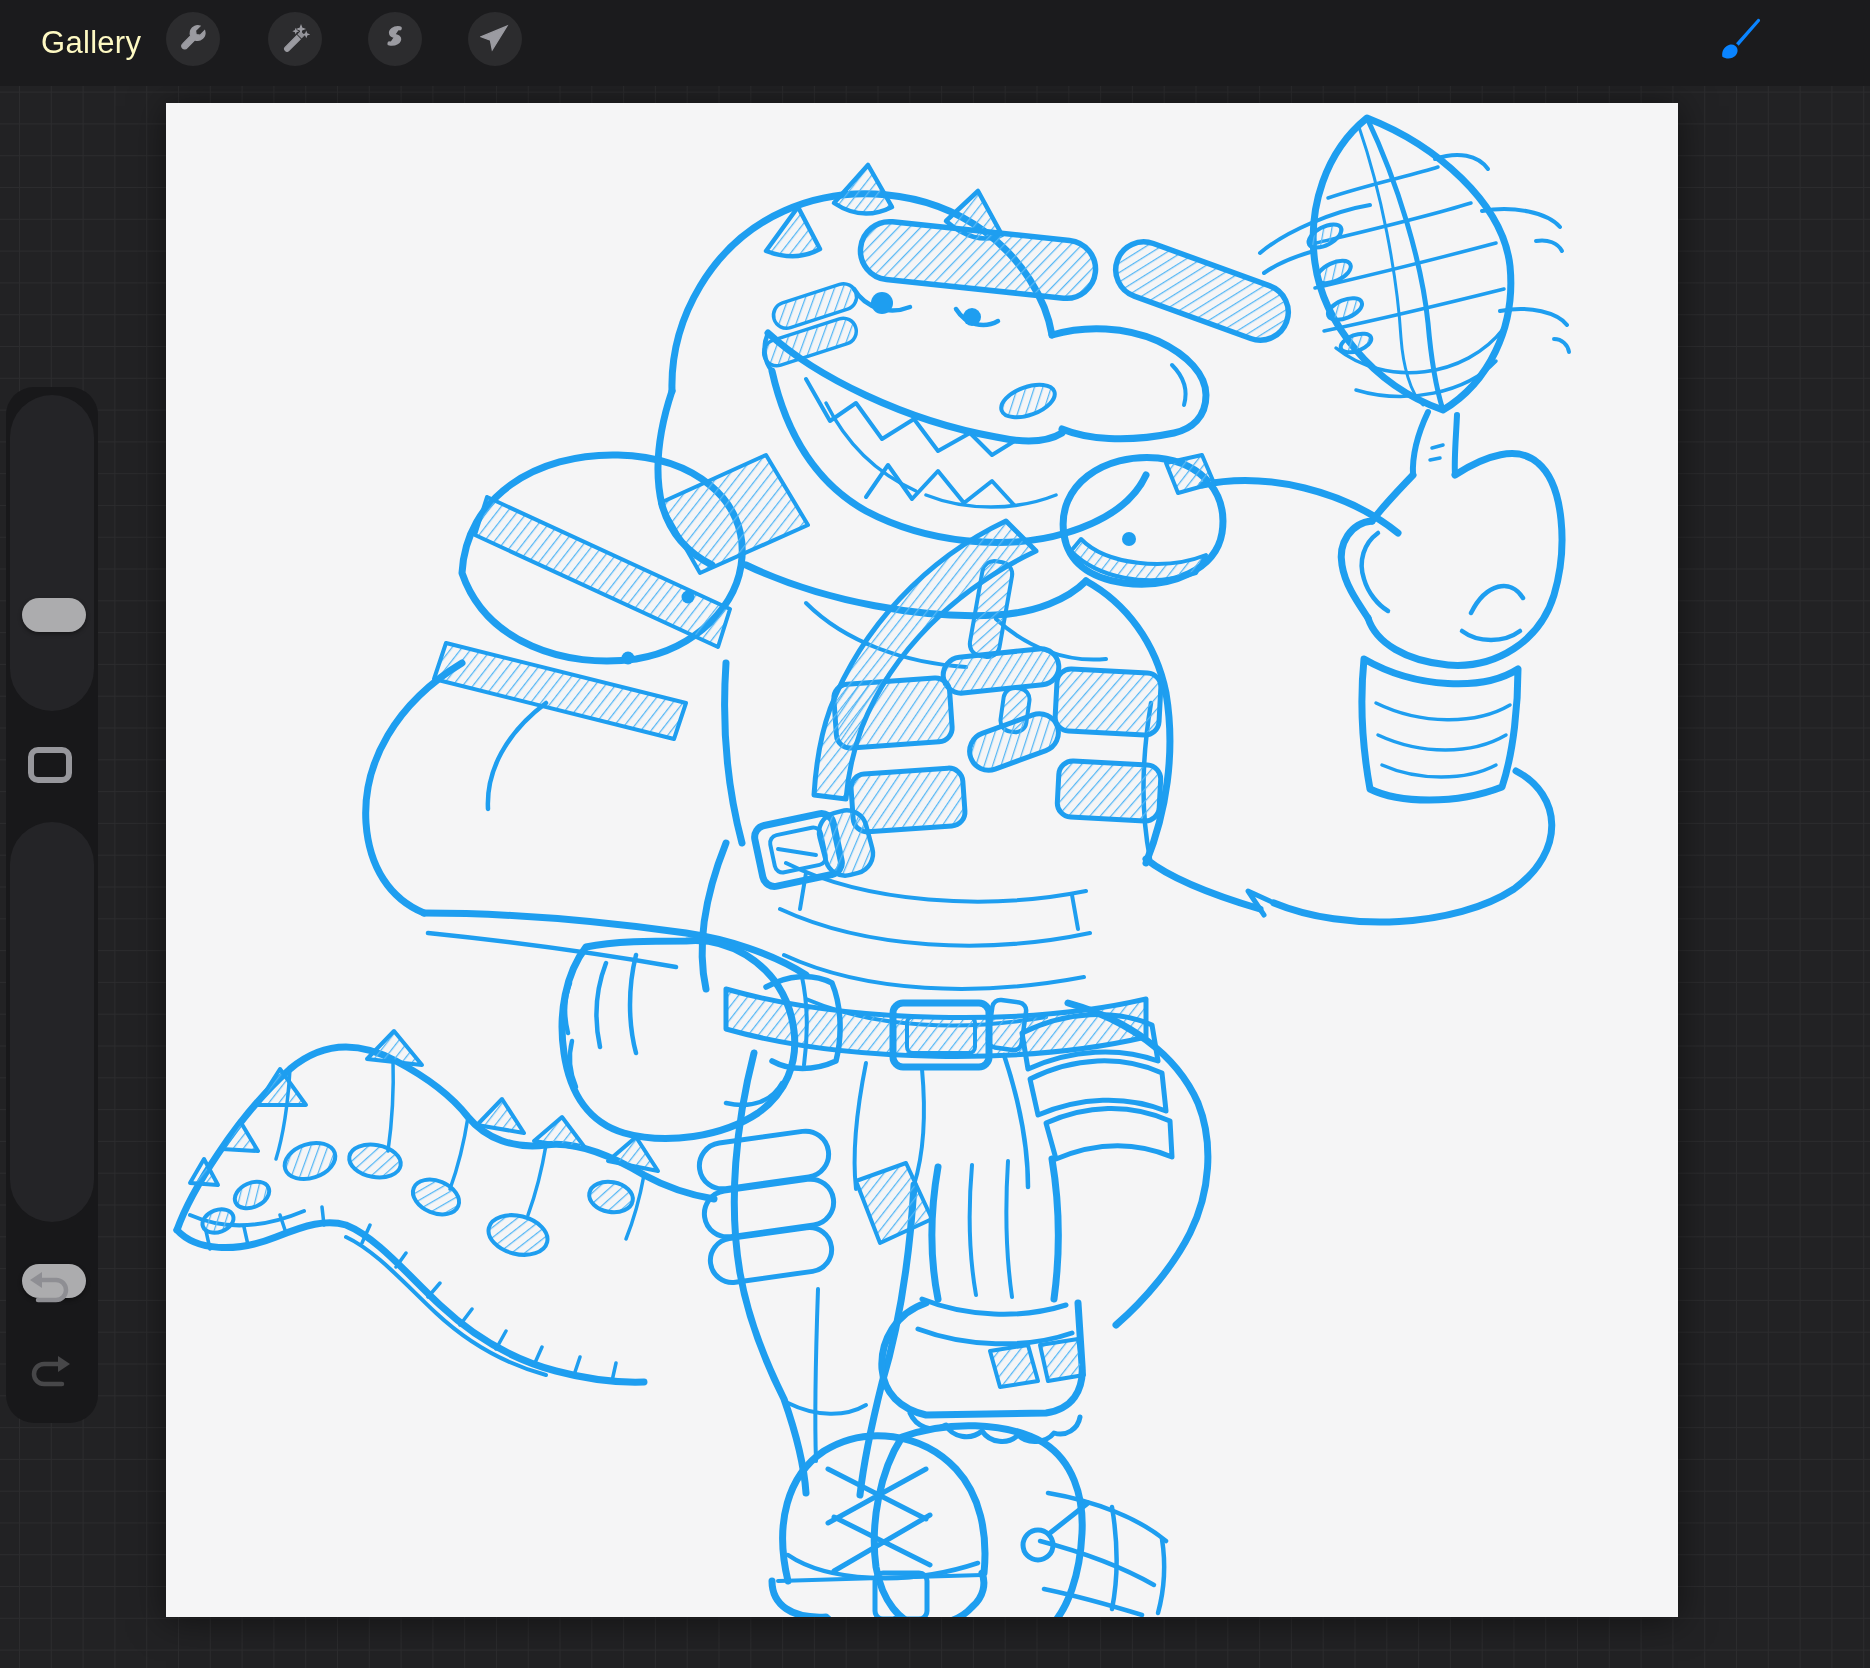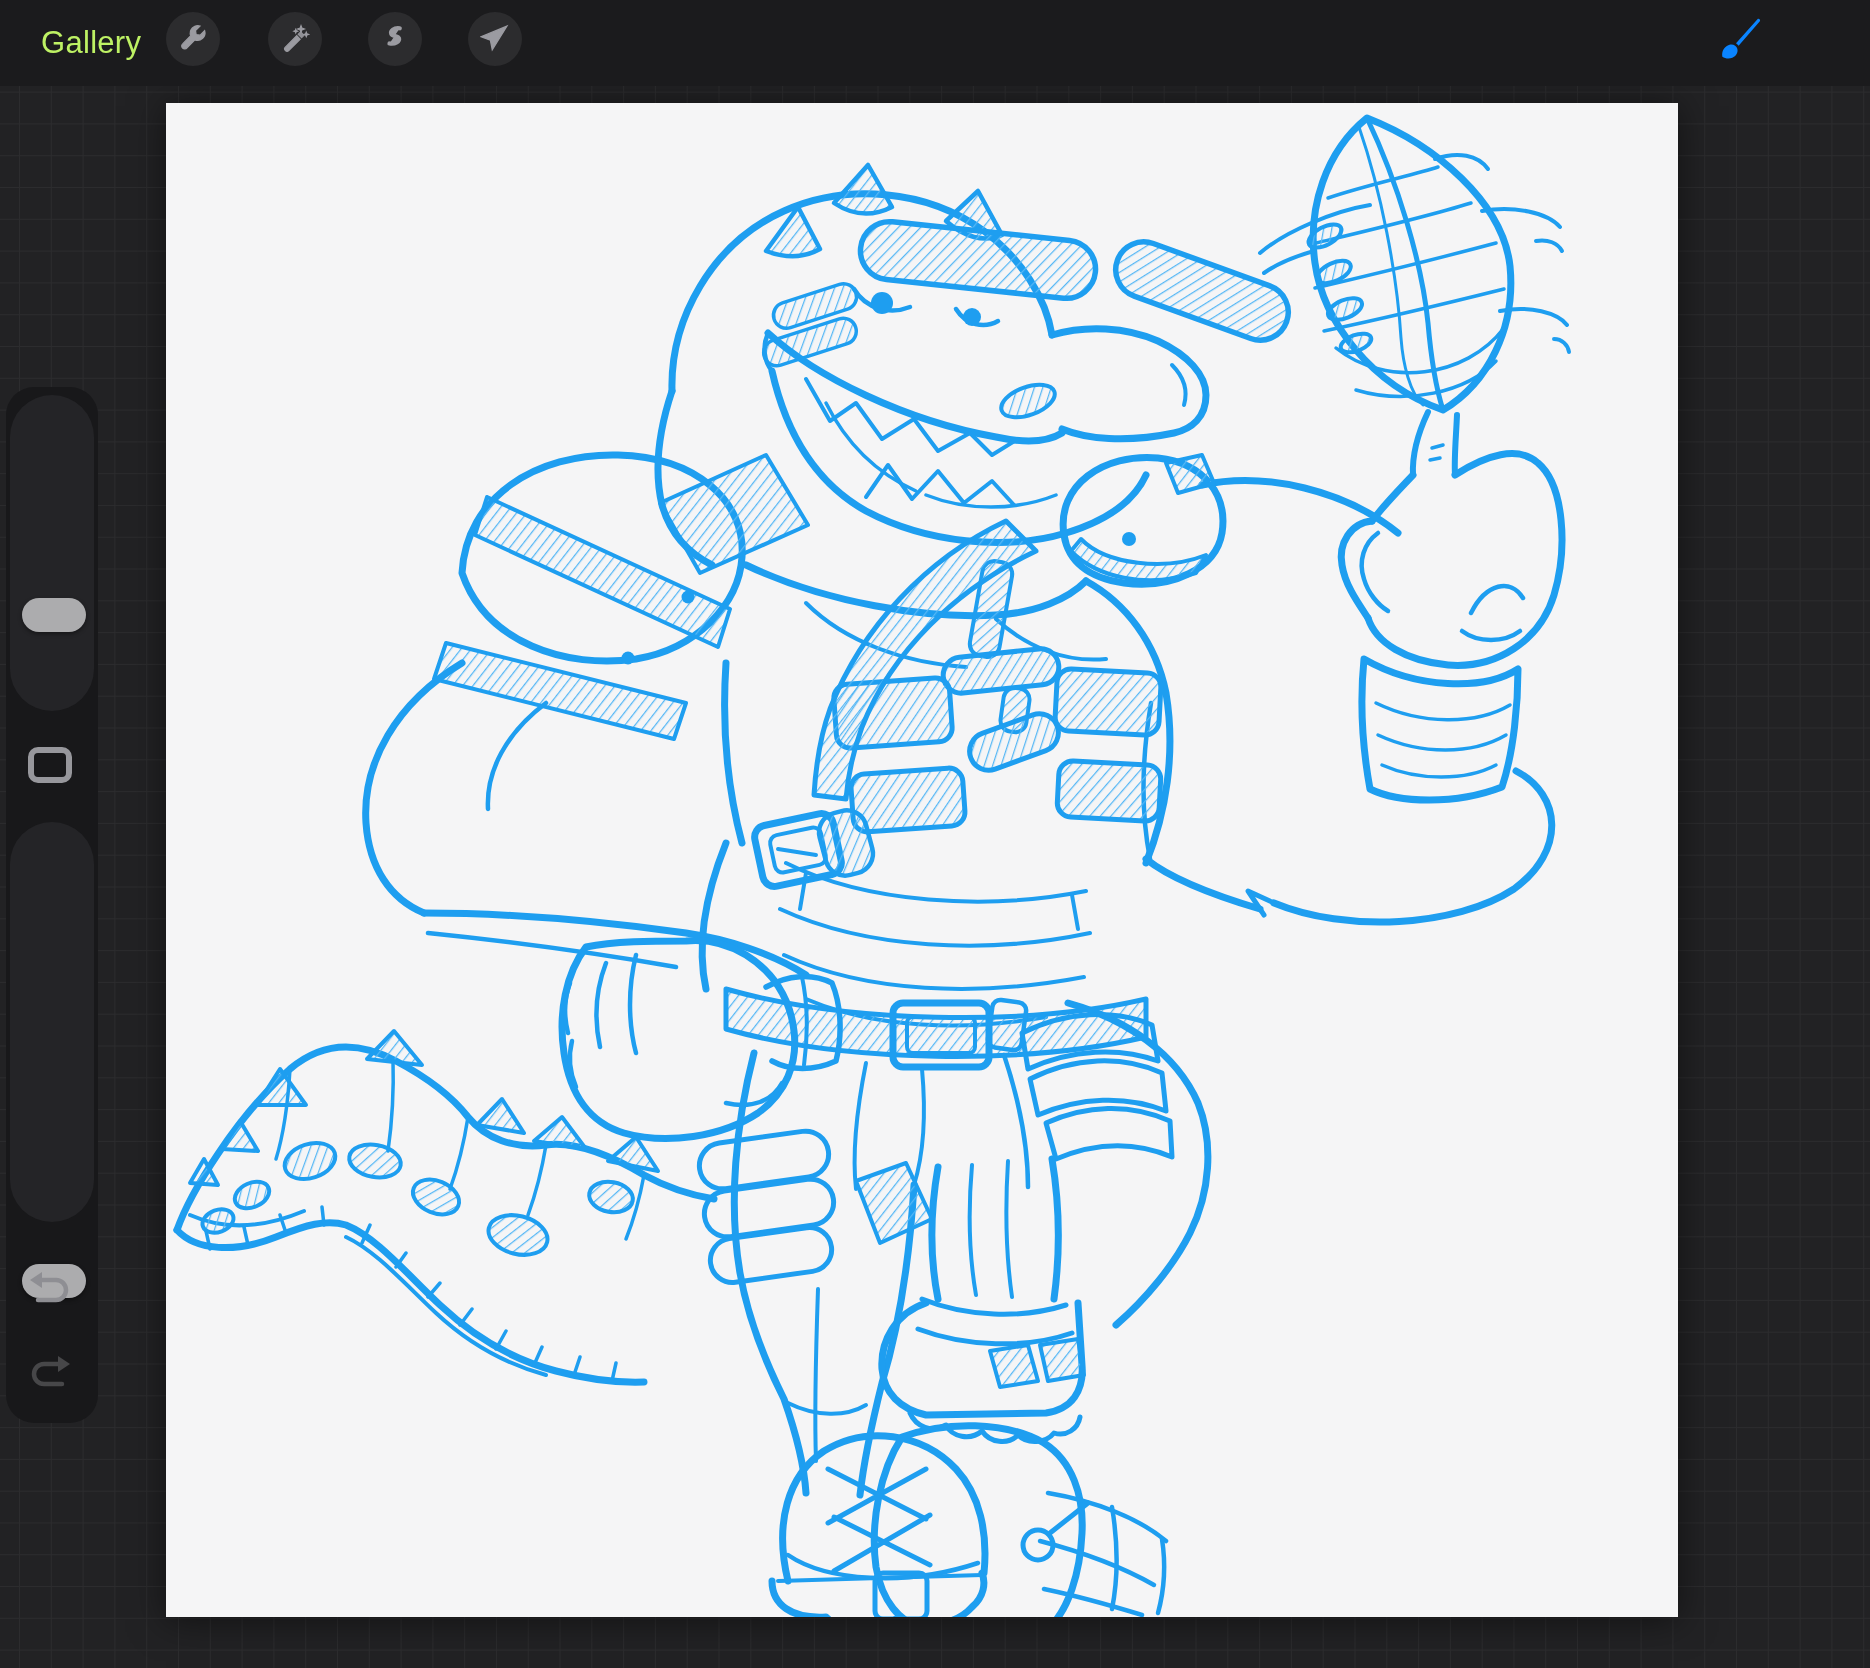--- a/index.html
+++ b/index.html
@@ -13,21 +13,21 @@
     background-position:19px 28px;
     font-family:"Liberation Sans", sans-serif;
   }
   
   .toolbar{
     position:absolute;left:0;top:0;width:1870px;height:86px;
     background:#1b1b1d;z-index:30;
   }
   .gallery-btn{
     position:absolute;left:35px;top:0;height:86px;display:flex;align-items:center;
-    color:#bef264;font-size:31px;letter-spacing:.3px;cursor:pointer;background:none;border:none;
+    color:#fef9c3;font-size:31px;letter-spacing:.3px;cursor:pointer;background:none;border:none;
     font-family:"Liberation Sans", sans-serif;
   }
   .tool-circle{
     position:absolute;top:12px;width:54px;height:54px;border-radius:50%;
     background:#2c2c2e;display:flex;align-items:center;justify-content:center;
     border:none;cursor:pointer;padding:0;
   }
   .tool-circle svg{width:30px;height:30px;fill:#9b9ba1;stroke:#9b9ba1;}
   .brush-btn{
     position:absolute;top:10px;left:1712px;width:58px;height:58px;background:none;border:none;

